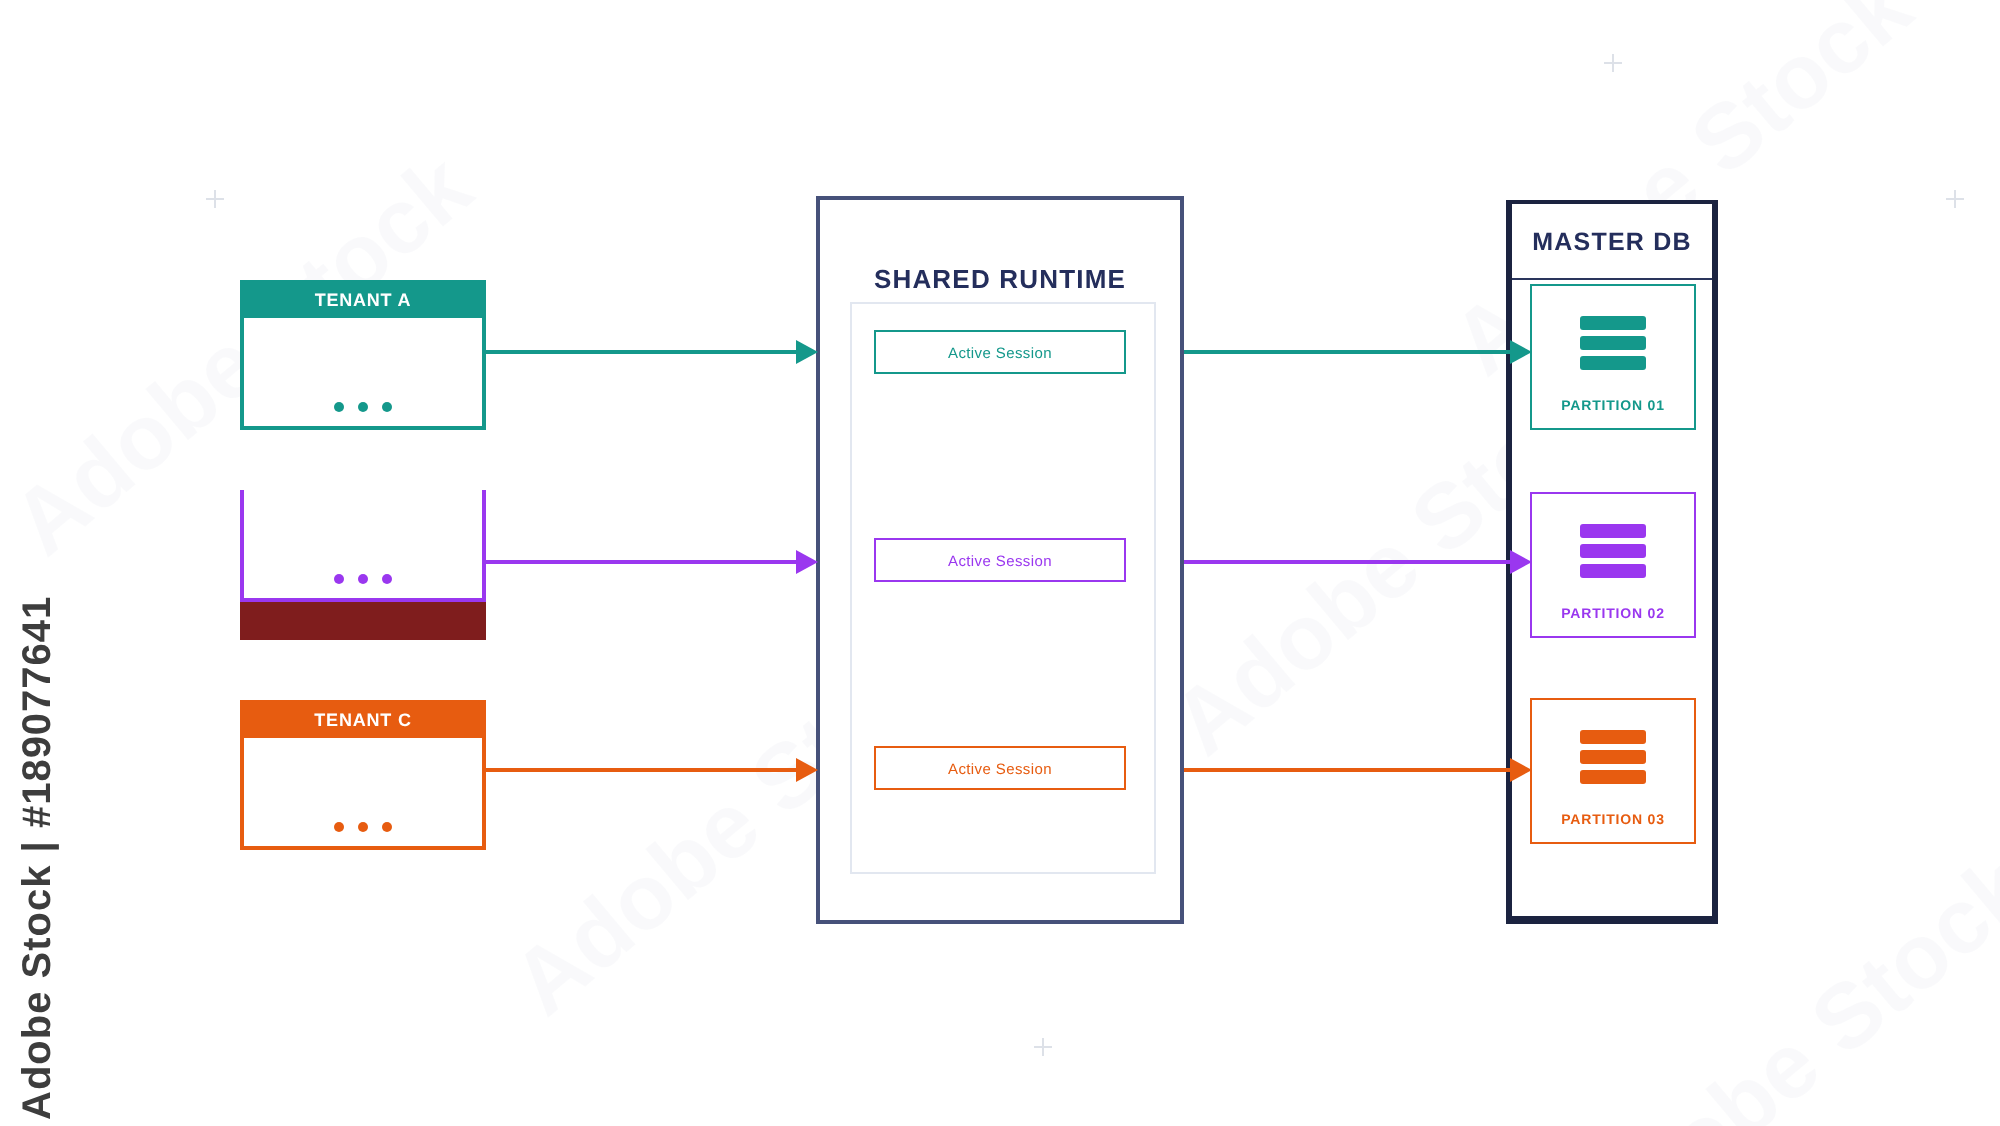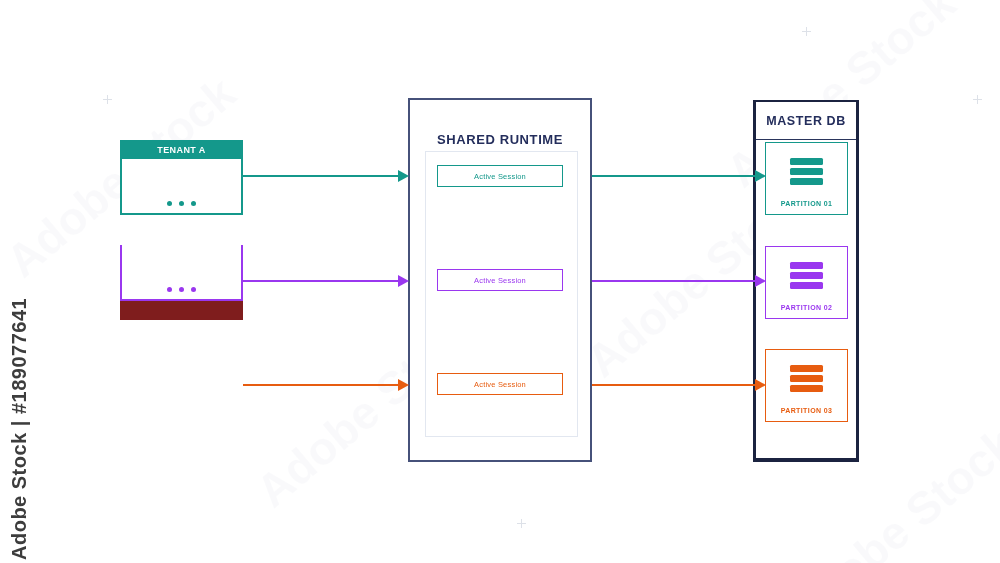--- a/index.html
+++ b/index.html
@@ -140,20 +140,30 @@
   </div>
   <div class="tenant purple" style="top:245px;">
     <div class="tenant-body">
       <div class="dots">
           <span></span>
           <span></span>
           <span></span>
         </div>
     </div>
   </div>
+  <div class="tenant orange" style="top:350px;">
+    <div class="tenant-header">TENANT C</div>
+    <div class="tenant-body">
+      <div class="dots">
+          <span></span>
+          <span></span>
+          <span></span>
+        </div>
+    </div>
+  </div>
 
   <div class="arrow teal" style="left:243px;top:170px;width:166px;">
       <div class="line"></div>
       <div class="head"></div>
     </div>
   <div class="arrow purple" style="left:243px;top:275px;width:166px;">
       <div class="line"></div>
       <div class="head"></div>
     </div>
   <div class="arrow orange" style="left:243px;top:379px;width:166px;">

